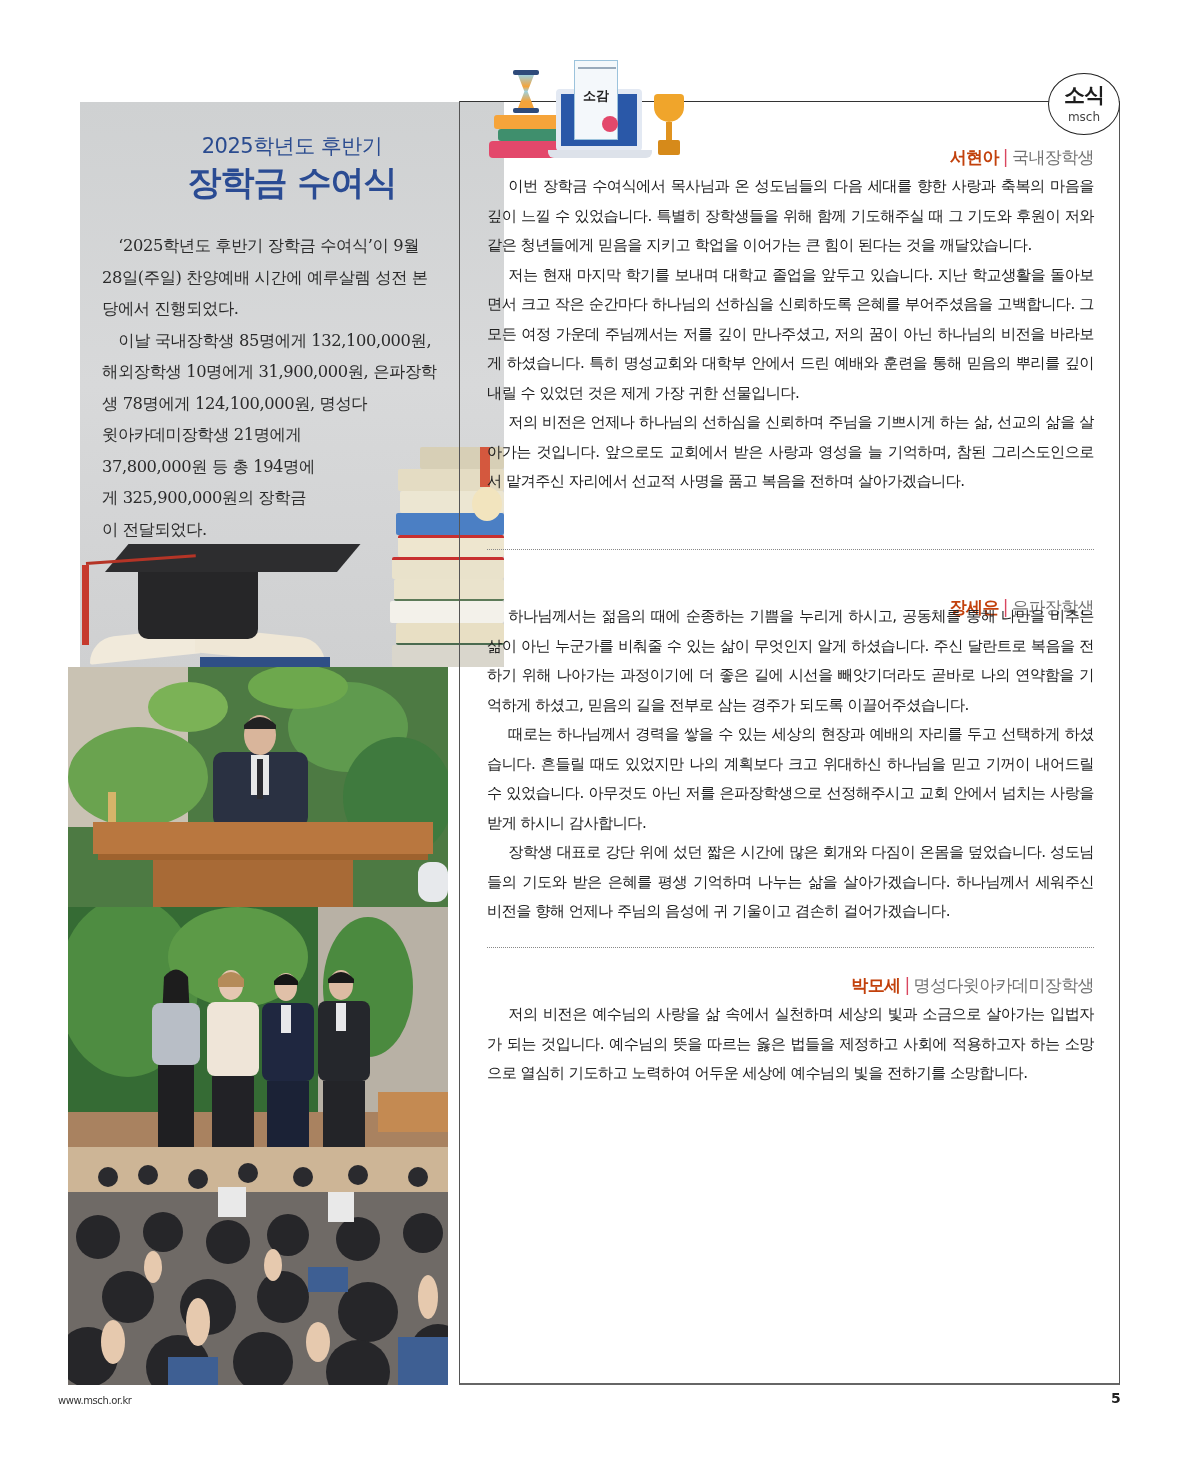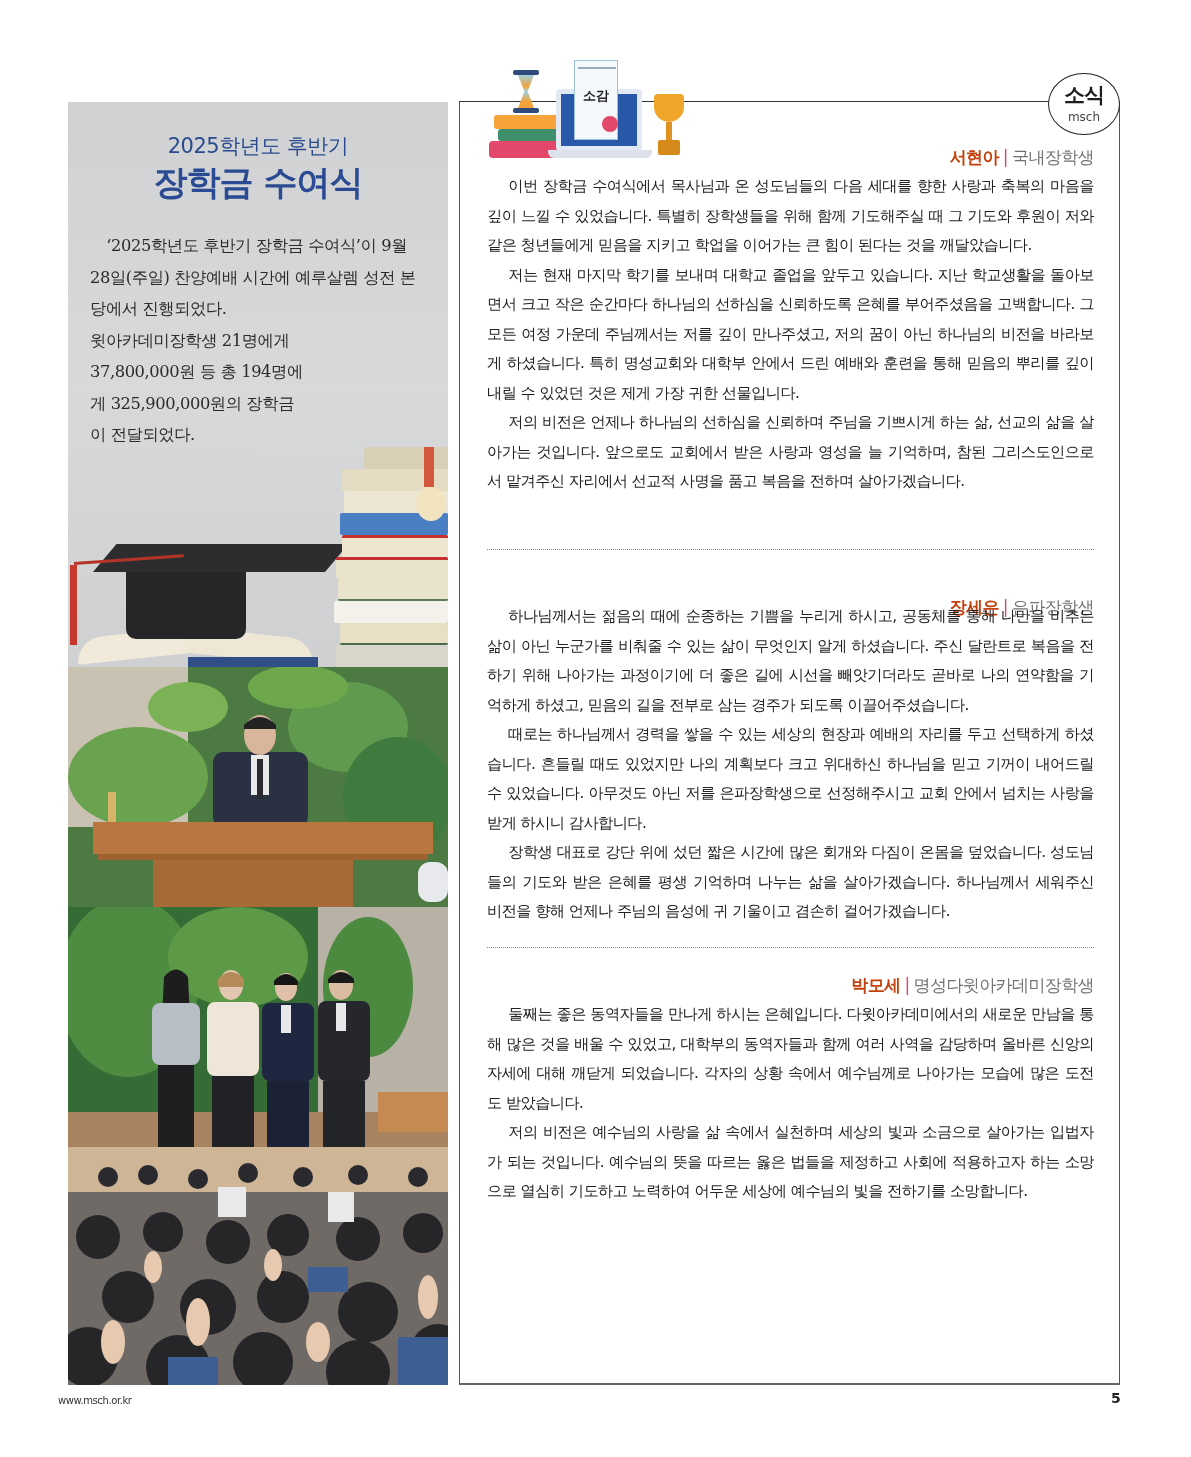--- a/index.html
+++ b/index.html
@@ -2,21 +2,21 @@
 <html><head>
 <meta charset="utf-8">
 <style>
   * { box-sizing: border-box; margin: 0; padding: 0; }
   html, body { width: 1191px; height: 1457px; background: #ffffff; overflow: hidden; }
   body { position: relative; font-family: "DejaVu Sans", sans-serif; color: #222; }
 
   
   .left-col { position: absolute; left: 68px; top: 102px; width: 380px; height: 1283px; }
   .intro-panel {
-    position: absolute; left: 0; top: 0; width: 380px; height: 565px;
+    position: absolute; left: 12px; top: 0; width: 424px; height: 565px;
     background: linear-gradient(180deg, #cfd1d2 0%, #d8d9da 50%, #cfd0d1 100%);
     overflow: hidden;
   }
   .intro-sub { position: absolute; top: 30px; width: 100%; text-align: center; font-size: 21px; color: #2a4b8f; letter-spacing: -0.5px; }
   .intro-title { position: absolute; top: 58px; width: 100%; text-align: center; font-size: 34px; font-weight: bold; color: #2a4b93; letter-spacing: -1px; }
   .intro-body {
     position: absolute; left: 22px; top: 128px; width: 340px;
     font-family: "DejaVu Serif", serif; font-size: 16.3px; line-height: 31.5px; color: #2b2b2b;
     letter-spacing: -0.4px;
   }
@@ -93,20 +93,21 @@
 </style>
 </head>
 <body>
 
 <div class="left-col">
   <div class="intro-panel">
     <div class="intro-sub">2025학년도 후반기</div>
     <div class="intro-title">장학금 수여식</div>
     <div class="intro-body">
       <p>‘2025학년도 후반기 장학금 수여식’이 9월 28일(주일) 찬양예배 시간에 예루살렘 성전 본당에서 진행되었다.</p>
+      <p><span>이날 국내장학생 85명에게 132,100,000원, 해외장학생 10명에게 31,900,000원, 은파장학생 78명에게 124,100,000원, 명성다</span></p>
       <span class="narrow">윗아카데미장학생 21명에게</span>
       <span class="narrow">37,800,000원 등 총 194명에</span>
       <span class="narrow">게 325,900,000원의 장학금</span>
       <span class="narrow">이 전달되었다.</span>
     </div>
 
     <div class="cap-illustration">
       <div class="book-open-left"></div>
       <div class="book-open-right"></div>
       <div class="book-base"></div>
@@ -284,18 +285,17 @@
   <p>하나님께서는 젊음의 때에 순종하는 기쁨을 누리게 하시고, 공동체를 통해 나만을 비추는 삶이 아닌 누군가를 비춰줄 수 있는 삶이 무엇인지 알게 하셨습니다. 주신 달란트로 복음을 전하기 위해 나아가는 과정이기에 더 좋은 길에 시선을 빼앗기더라도 곧바로 나의 연약함을 기억하게 하셨고, 믿음의 길을 전부로 삼는 경주가 되도록 이끌어주셨습니다.</p>
   <p>때로는 하나님께서 경력을 쌓을 수 있는 세상의 현장과 예배의 자리를 두고 선택하게 하셨습니다. 흔들릴 때도 있었지만 나의 계획보다 크고 위대하신 하나님을 믿고 기꺼이 내어드릴 수 있었습니다. 아무것도 아닌 저를 은파장학생으로 선정해주시고 교회 안에서 넘치는 사랑을 받게 하시니 감사합니다.</p>
   <p>장학생 대표로 강단 위에 섰던 짧은 시간에 많은 회개와 다짐이 온몸을 덮었습니다. 성도님들의 기도와 받은 은혜를 평생 기억하며 나누는 삶을 살아가겠습니다. 하나님께서 세워주신 비전을 향해 언제나 주님의 음성에 귀 기울이고 겸손히 걸어가겠습니다.</p>
 </div>
 <div class="divider" style="top:947px;"></div>
 
 <div class="author" style="top:974px;">
   <span class="name">박모세</span><span class="sep">|</span><span class="role">명성다윗아카데미장학생</span>
 </div>
 <div class="essay" style="top:1000px;">
-  <p>둘째는 좋은 동역자들을 만나게 하시는 은혜입니다. 다윗아카데미에서의 새로운 만남을 통해 많은 것을 배울 수 있었고, 대학부의 동역자들과 함께 여러 사역을 감당하며 올바른 신앙의 자세에 대해 깨닫게 되었습니다. 각자의 상황 속에서 예수님께로 나아가는 모습에 많은 도전도 받았습니다.</p>
   <p>저의 비전은 예수님의 사랑을 삶 속에서 실천하며 세상의 빛과 소금으로 살아가는 입법자가 되는 것입니다. 예수님의 뜻을 따르는 옳은 법들을 제정하고 사회에 적용하고자 하는 소망으로 열심히 기도하고 노력하여 어두운 세상에 예수님의 빛을 전하기를 소망합니다.</p>
 </div>
 
 <div class="footer-url">www.msch.or.kr</div>
 <div class="footer-page">5</div>
 
 </body></html>

